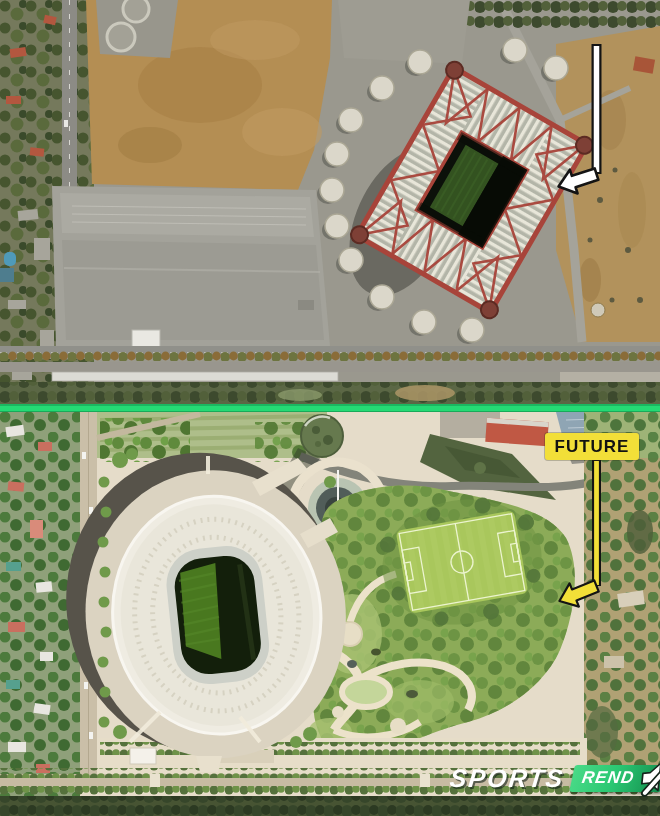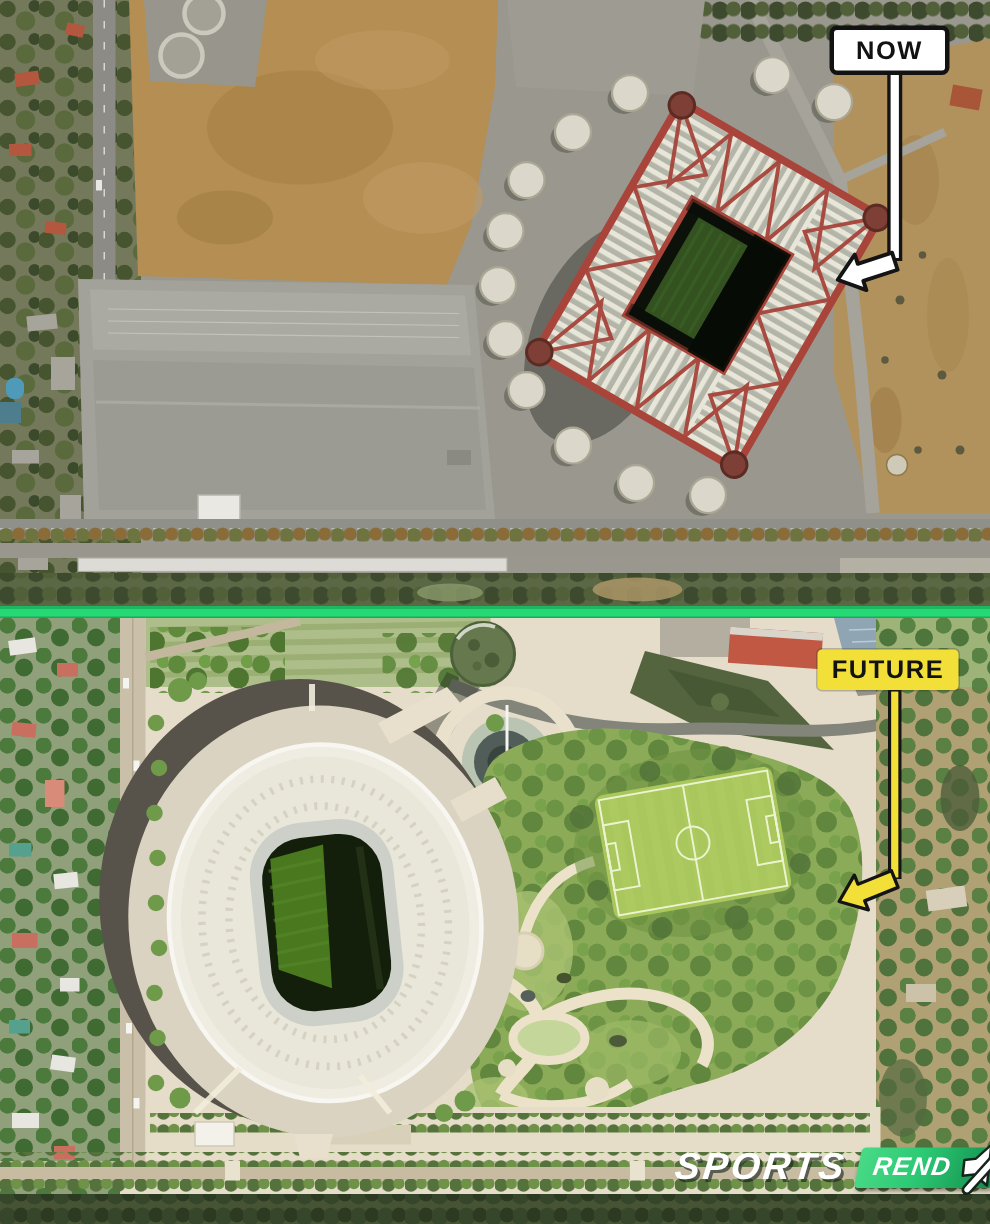--- a/index.html
+++ b/index.html
@@ -439,23 +439,20 @@
   </svg>
 
   <svg class="pointer future-pointer" viewBox="0 0 100 160">
     <path d="M76.5,0 V126" stroke="#141414" stroke-width="9" fill="none"></path>
     <path d="M76.5,1 V125" style="stroke:var(--label-yellow,#f2df38)" stroke-width="4.8" fill="none"></path>
     <g transform="translate(39.4,141) rotate(-22)">
       <polygon points="0,0 16,-12.5 16,-6 40,-6 40,6 16,6 16,12.5" style="fill:var(--label-yellow,#f2df38)" stroke="#141414" stroke-width="2.2" stroke-linejoin="round"></polygon>
     </g>
   </svg>
 
-  <div class="callout now-box">
-    <span>NOW</span>
-  </div>
   <div class="callout future-box">
     <span>FUTURE</span>
   </div>
 
   <div class="watermark">
     <span class="wm-sports">SPORTS</span>
     <span class="wm-chip">
       <span class="txt">REND</span>
       <svg class="wm-mute" viewBox="0 0 40 40">
         <path d="M6,15 h7 l9,-8 v26 l-9,-8 h-7 z" fill="#ffffff" stroke="#15251c" stroke-width="1.6" stroke-linejoin="round"></path>

